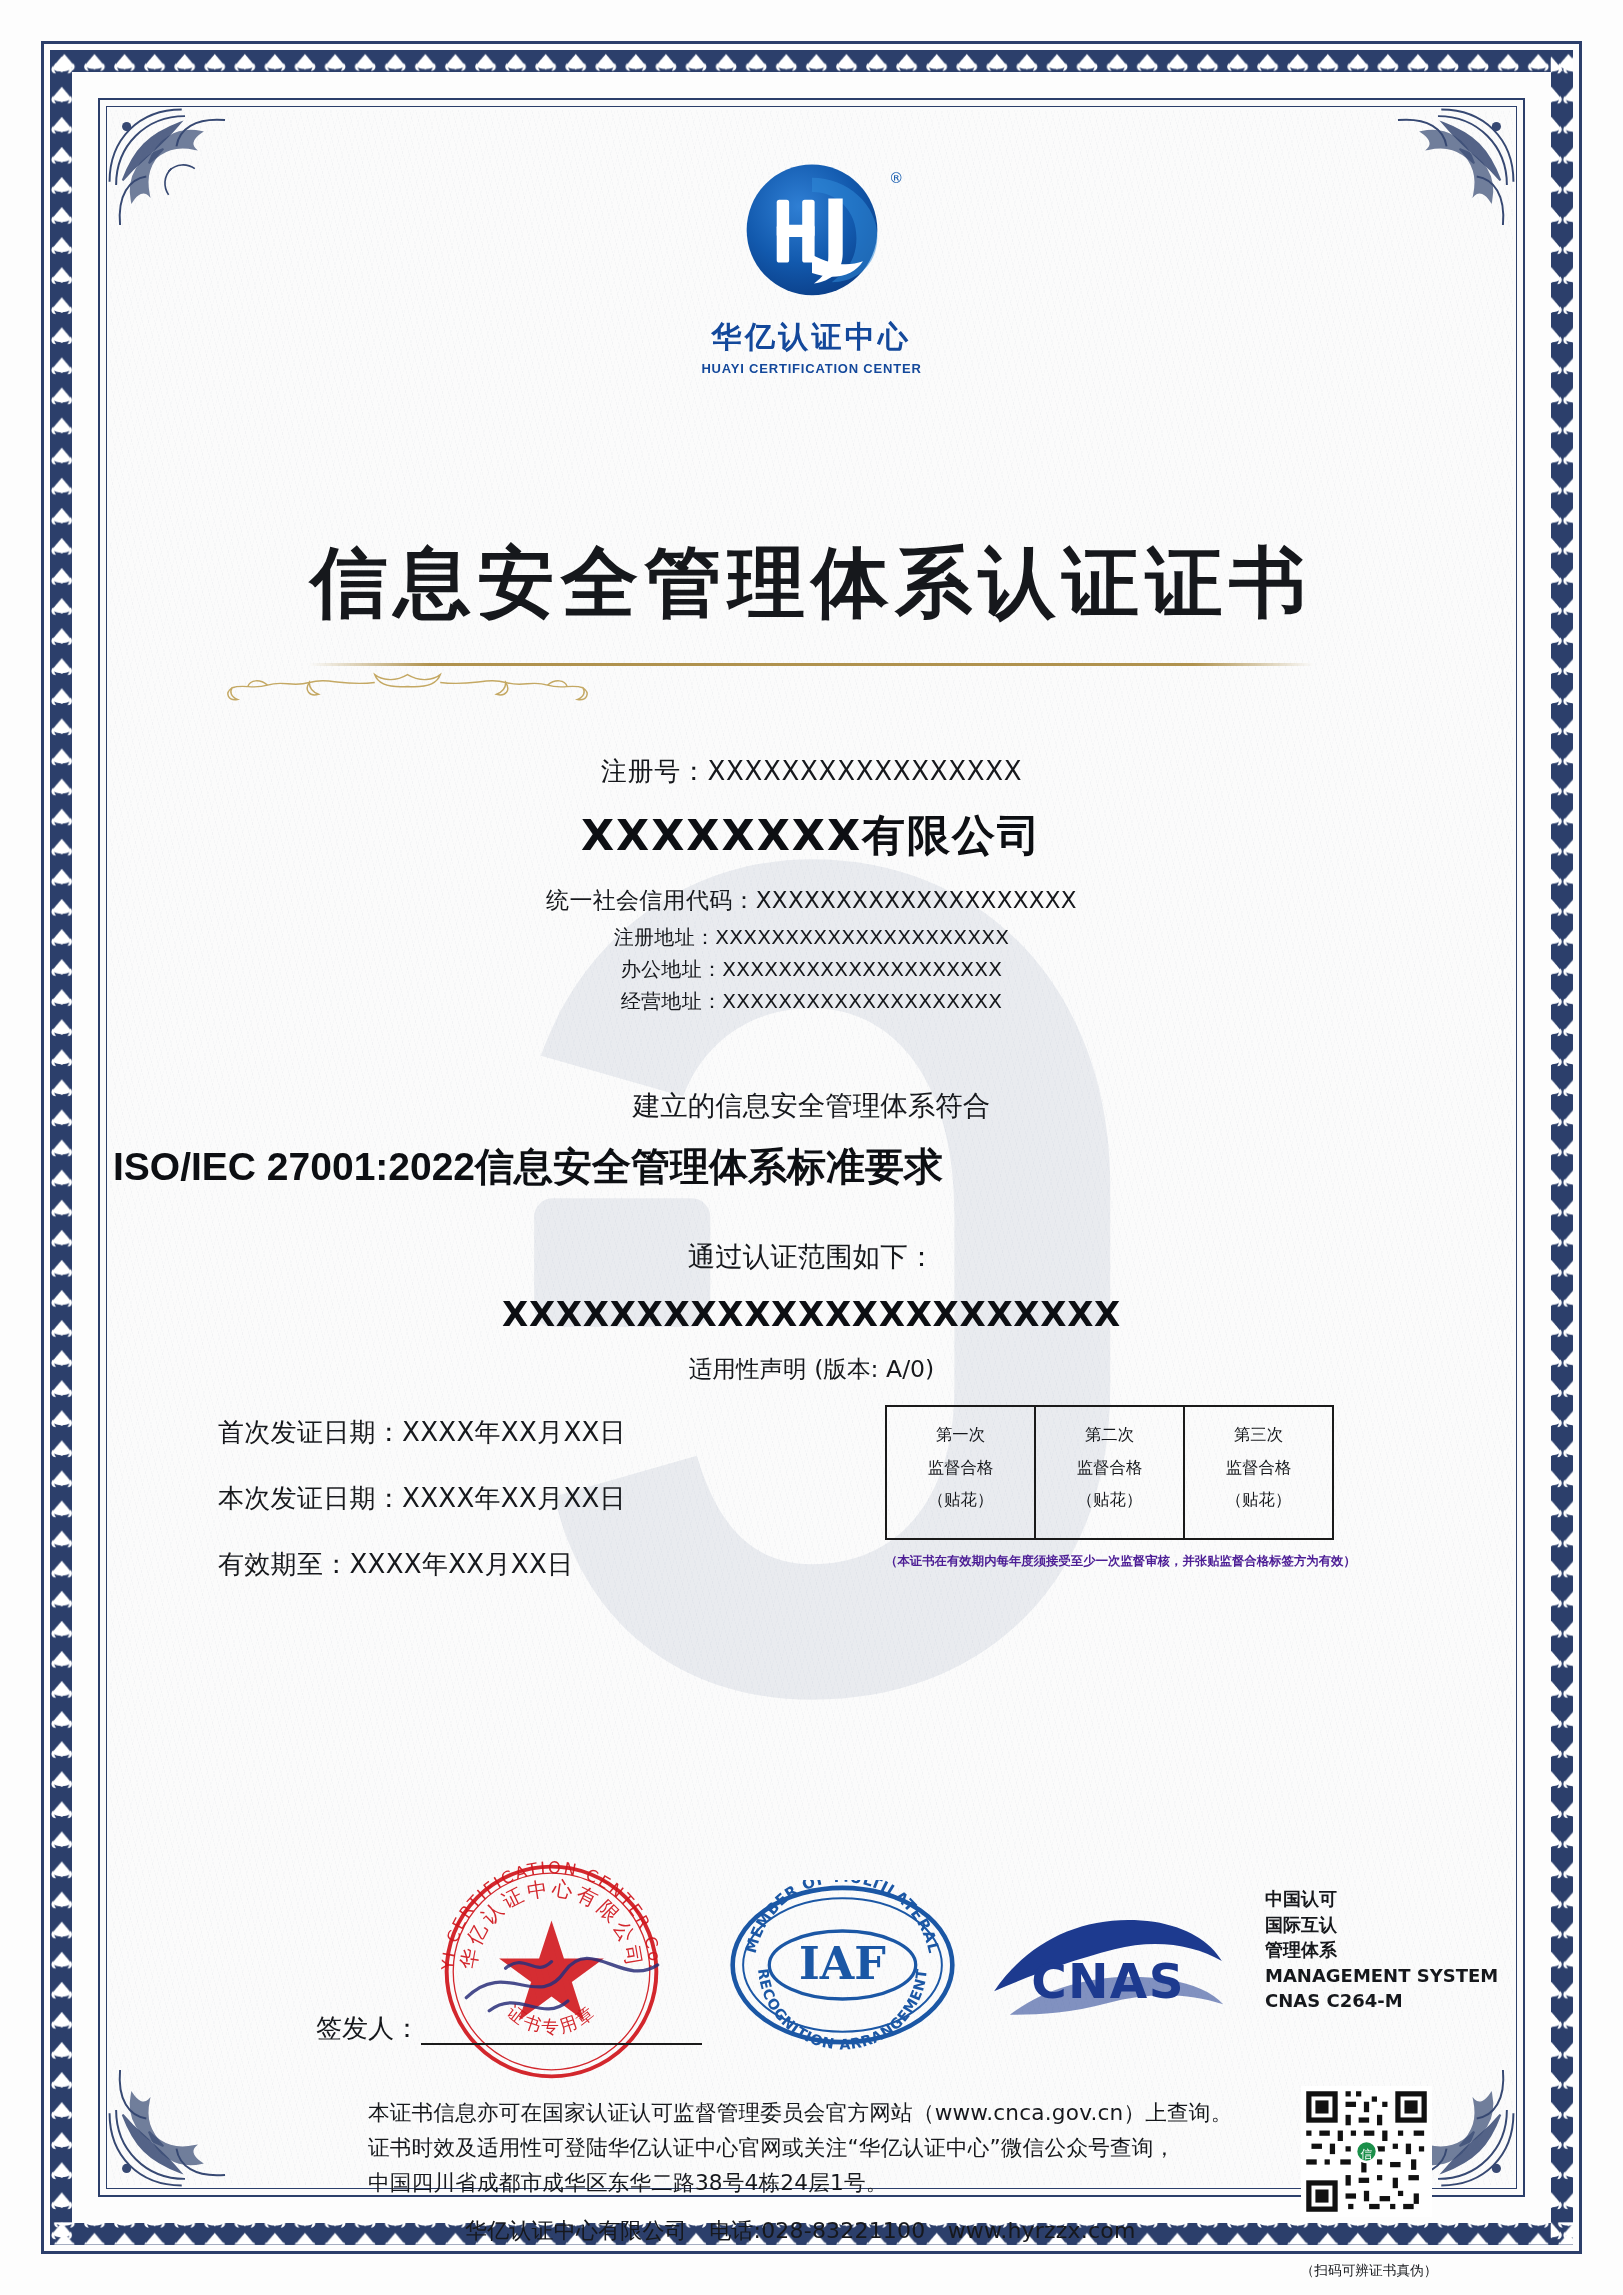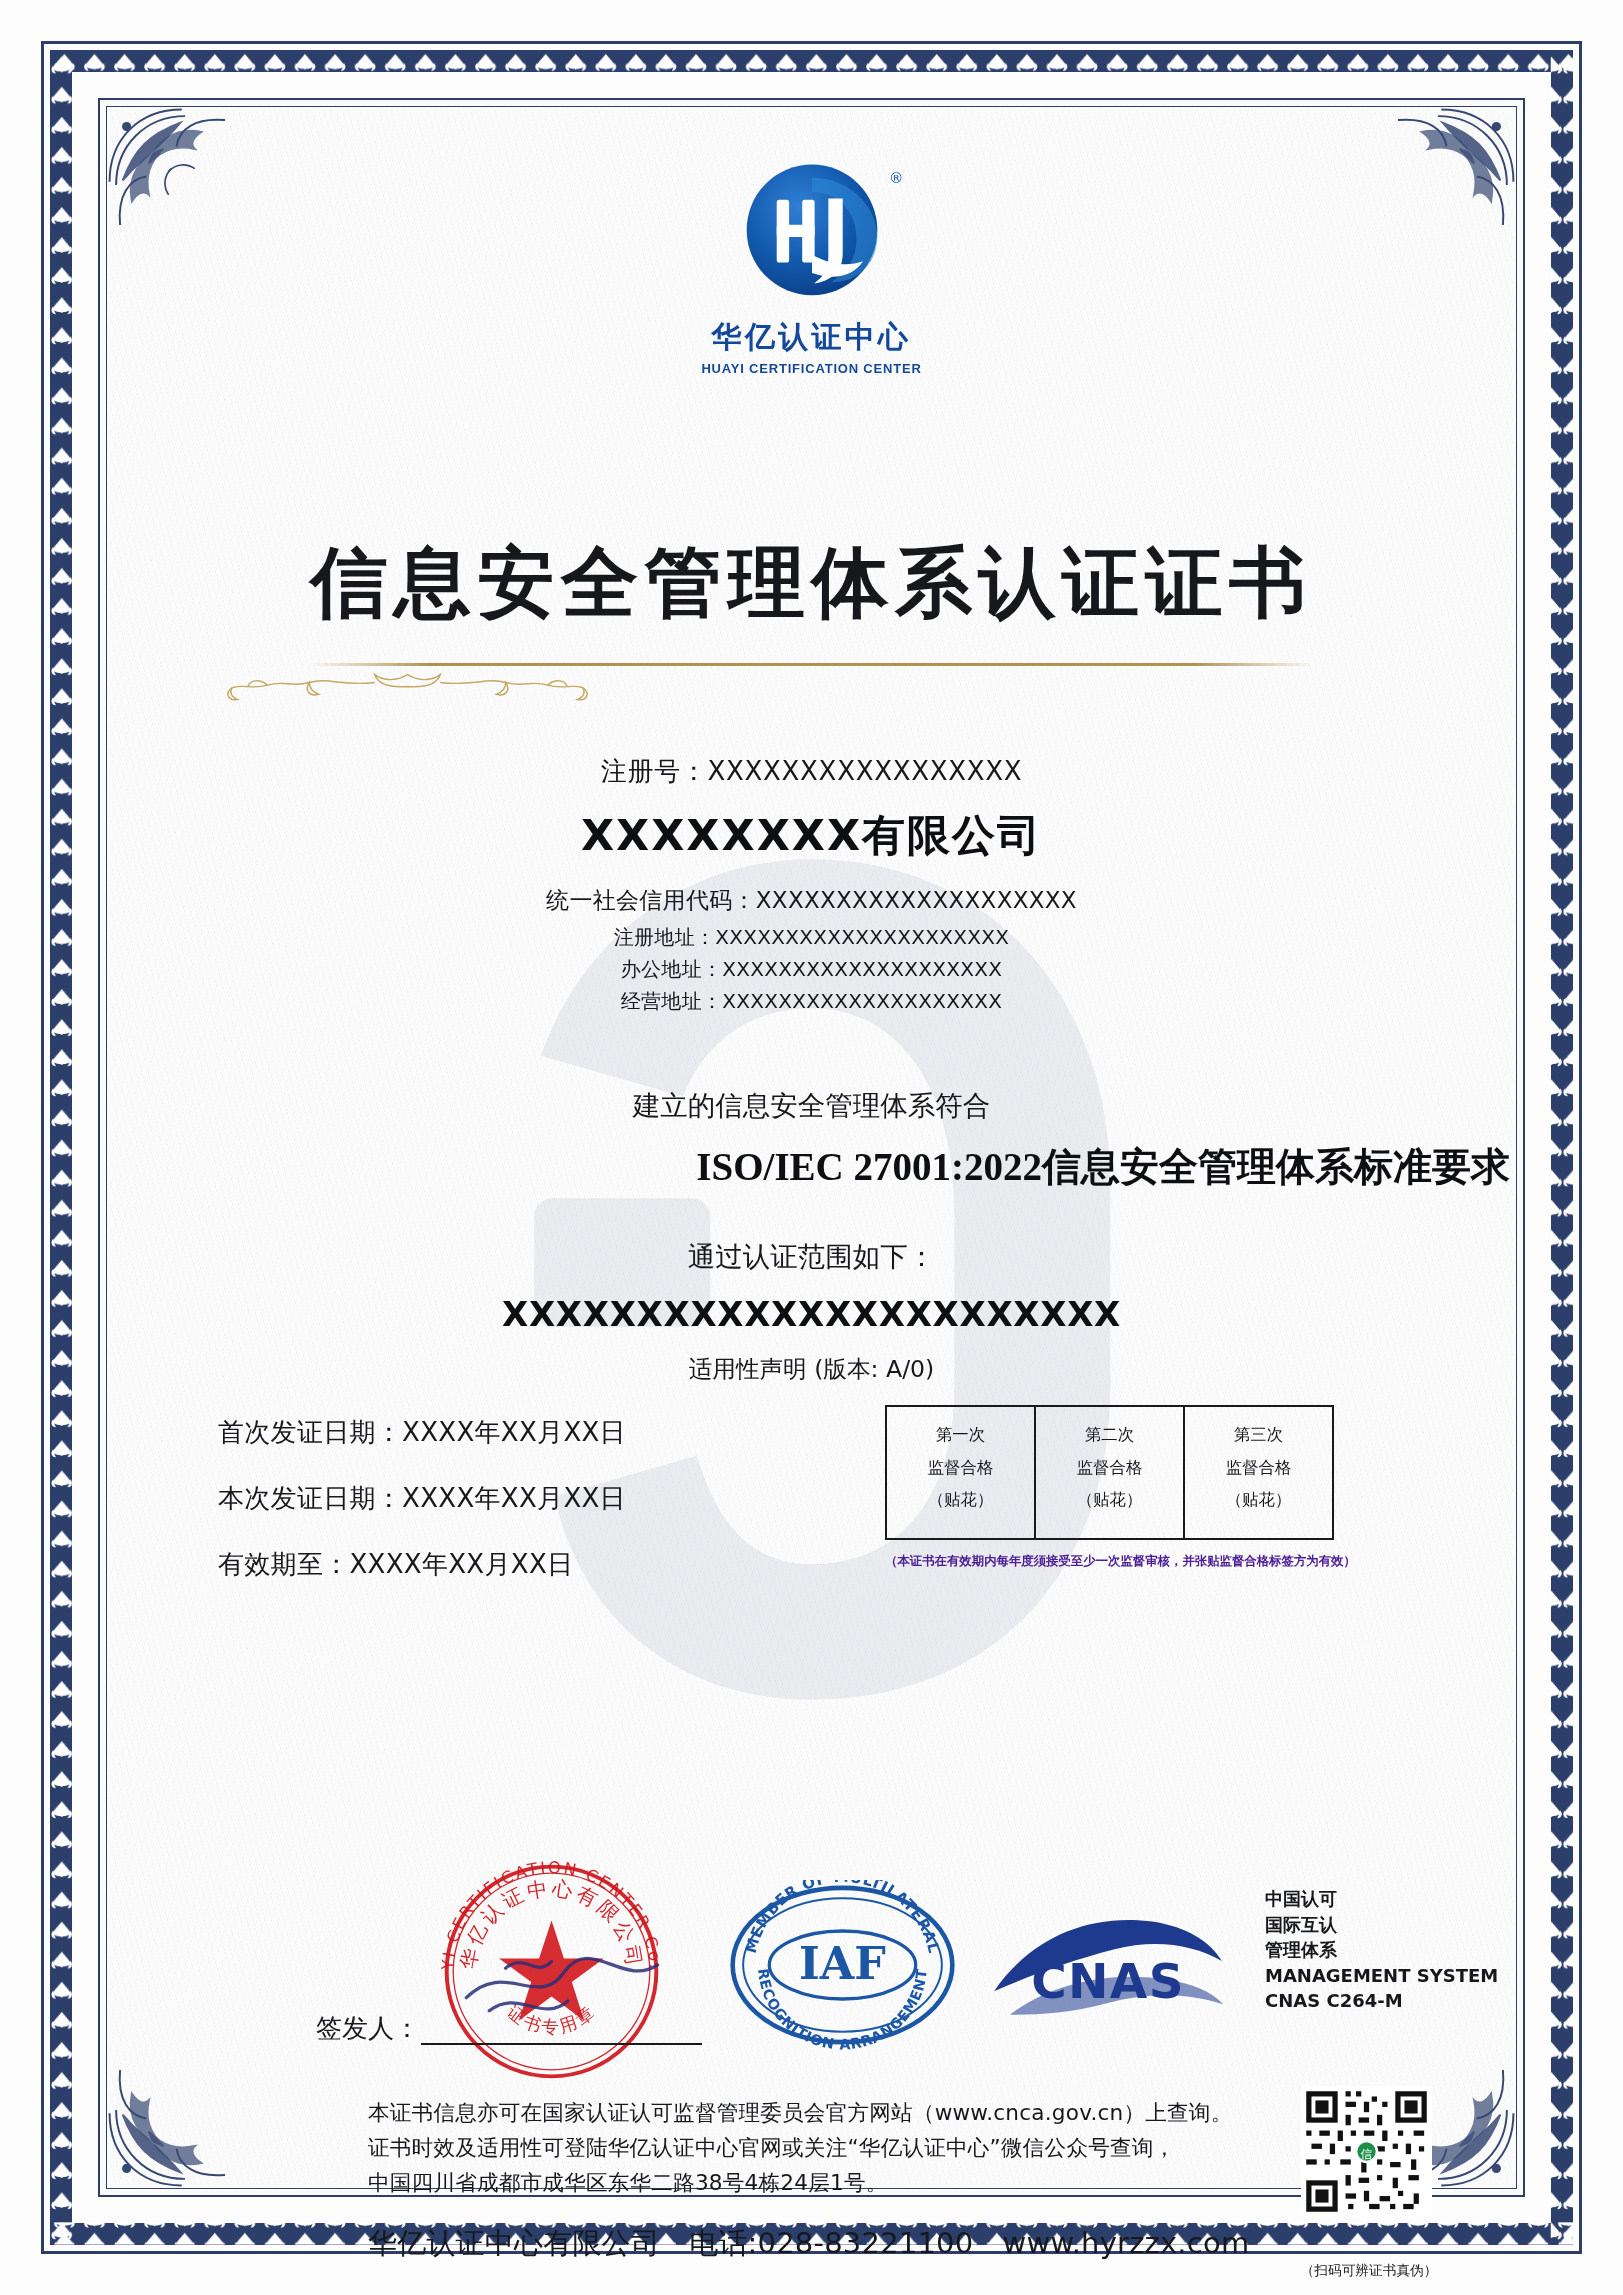--- a/index.html
+++ b/index.html
@@ -175,25 +175,25 @@
     position: absolute;
     left: 0; right: 0; top: 975px;
     text-align: center;
     font-size: 27.5px;
     color: #16181c;
     font-family: "DejaVu Sans", "Liberation Sans", sans-serif;
   }
   .standard {
     position: absolute;
     left: 0; right: 0; top: 1027px;
-    text-align: right;
+    text-align: left;
     font-size: 39px;
     font-weight: bold;
     color: #0d0f13;
-    font-family: Liberation Serif, serif;
+    font-family: Liberation Sans, sans-serif;
   }
   .scope-label {
     position: absolute;
     left: 0; right: 0; top: 1126px;
     text-align: center;
     font-size: 27.5px;
     color: #16181c;
     font-family: "DejaVu Sans", "Liberation Sans", sans-serif;
   }
   .scope-value {
@@ -314,21 +314,21 @@
   .footer {
     position: absolute;
     left: 255px;
     top: 1983px;
     font-family: "DejaVu Sans", "Liberation Sans", sans-serif;
     color: #16181c;
     font-size: 21.6px;
     line-height: 1.62;
     letter-spacing: 0.2px;
   }
-  .footer .last { margin-top: 19px; font-size: 29px; }
+  .footer .last { margin-top: 12px; font-size: 22px; text-align: center; }
 
   .qr-box {
     position: absolute;
     left: 1188px;
     top: 1973px;
     width: 131px;
     height: 131px;
   }
   .qr-caption {
     position: absolute;

